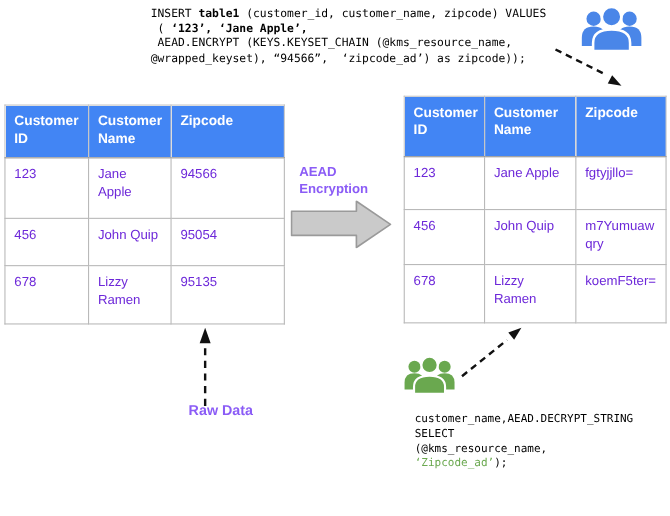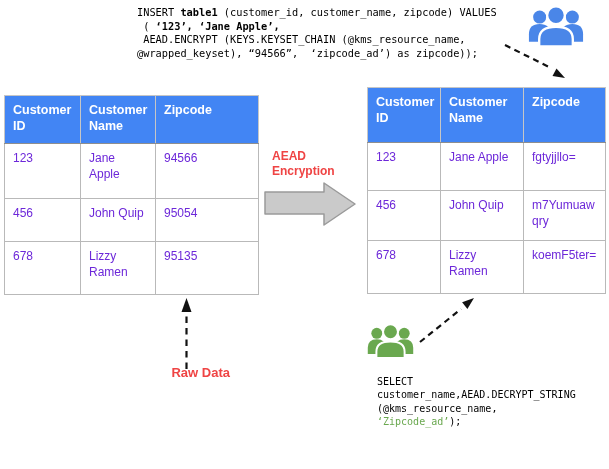--- a/index.html
+++ b/index.html
@@ -20,21 +20,21 @@
   table.dt td,table.dt th{border:1px solid #b9b9b9;vertical-align:top;
            padding:7px 8px;text-align:left;overflow:hidden;}
   table.dt th{background:#4285F4;color:#fff;font-size:12.5px;font-weight:bold;
            line-height:1.25;border-color:#c6c6c6;border-bottom-color:#8e8e8e;}
   table.dt td{font-size:12px;color:#6d28d9;line-height:1.3;}
   #left-table{left:4px;top:95px;width:254px;}
   #right-table{left:367px;top:87px;width:238px;}
   .break-all{word-break:break-all;}
 
   
-  .lbl{position:absolute;color:#ef4444;font-weight:bold;}
+  .lbl{position:absolute;color:#8b5cf6;font-weight:bold;}
   #aead-label{left:272px;top:149px;width:72px;font-size:12px;line-height:15px;}
   #rawdata-label{left:138px;top:365px;width:92px;font-size:13px;text-align:right;}
 
   
   .abs{position:absolute;}
   .users-blue{color:#4A86E8;}
   .users-green{color:#6AA84F;}
 </style>
 </head>
 <body>
@@ -145,19 +145,19 @@
       <path d="M12,46 L12,38 Q12,25 30,25 Q48,25 48,38 L48,46 Z" stroke="#fff" stroke-width="2.5"></path>
     </g>
   </svg>
 
   <svg class="abs" style="left:412px;top:292px;" width="72" height="60" viewBox="0 0 72 60">
     <line x1="8" y1="50" x2="49" y2="17" stroke="#111" stroke-width="2.2" stroke-dasharray="6,4.5"></line>
     <polygon points="62,6 55.4,16.9 50.1,10.3" fill="#111"></polygon>
   </svg>
 
   <div class="code select-code">
+    <div class="code-line">customer_name,AEAD.DECRYPT_STRING</div>
     <div class="code-line">SELECT</div>
-    <div class="code-line">customer_name,AEAD.DECRYPT_STRING</div>
     <div class="code-line">(@kms_resource_name,</div>
     <div class="code-line"><span class="green-lit">‘Zipcode_ad’</span><span>);</span></div>
   </div>
 
 </div>
 
 </body></html>

